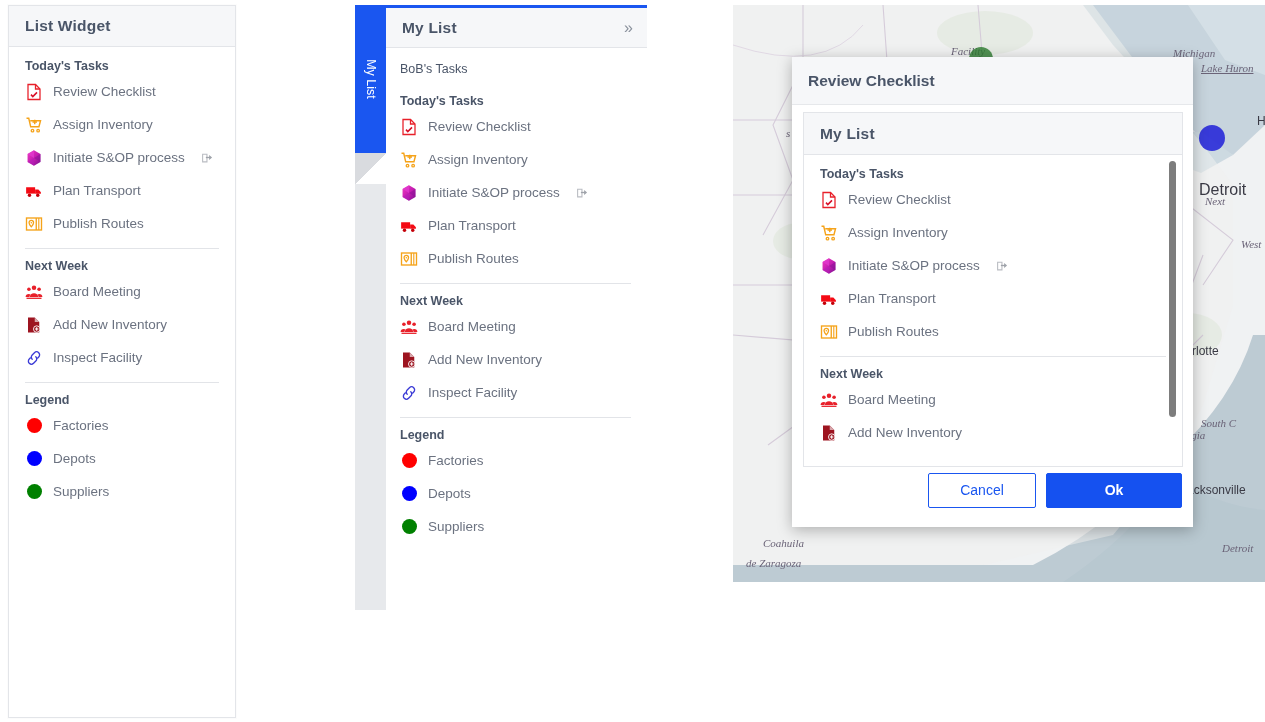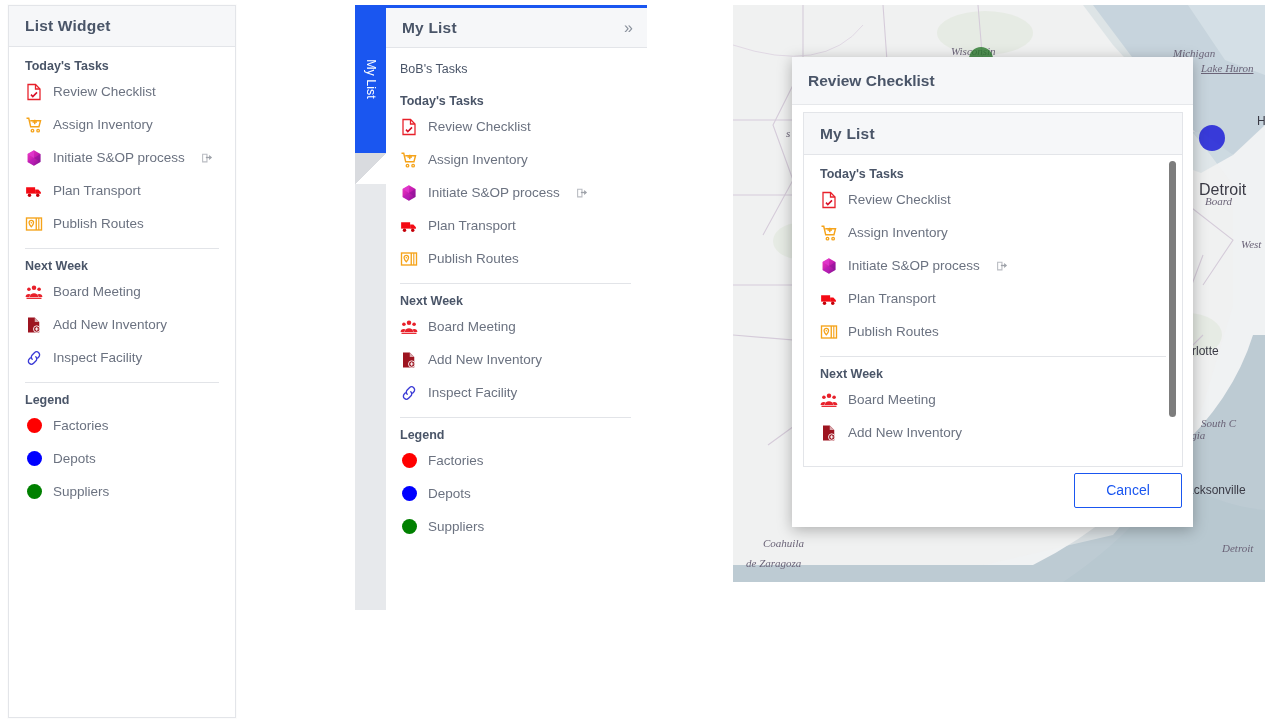--- a/index.html
+++ b/index.html
@@ -541,24 +541,24 @@
       <g stroke="#c4b2cb" stroke-width="1" fill="none" opacity=".8">
         <path d="M0 40 Q90 70 130 20"></path>
         <path d="M210 140 Q260 200 320 210"></path>
         <path d="M380 150 Q420 230 400 300"></path>
       </g>
 
       <rect x="0" y="0" width="532" height="577" fill="#ffffff" opacity="0.42"></rect>
     </svg>
 
     <div>
-        <div class="maplabel" style="left: 218px; top: 40px; font-size: 11px;">Wisconsin</div>
+        <div class="maplabel" style="left: 218px; top: 40px; font-size: 11px;">Facility</div>
         <div class="maplabel" style="left: 440px; top: 42px; font-size: 11px;">Michigan</div>
         <div class="maplabel" style="left: 468px; top: 57px; font-size: 11px; text-decoration: underline;">Lake Huron</div>
-        <div class="maplabel" style="left: 472px; top: 190px; font-size: 11px;">Board</div>
+        <div class="maplabel" style="left: 472px; top: 190px; font-size: 11px;">Next</div>
         <div class="maplabel" style="left: 508px; top: 233px; font-size: 11px;">West</div>
         <div class="maplabel" style="left: 468px; top: 412px; font-size: 11px;">South C</div>
         <div class="maplabel" style="left: 444px; top: 424px; font-size: 11px;">eorgia</div>
         <div class="maplabel" style="left: 427px; top: 410px; font-size: 11px;">a</div>
         <div class="maplabel" style="left: 489px; top: 537px; font-size: 11px;">Detroit</div>
         <div class="maplabel" style="left: 30px; top: 532px; font-size: 11px;">Coahuila</div>
         <div class="maplabel" style="left: 13px; top: 552px; font-size: 11px;">de Zaragoza</div>
         <div class="maplabel" style="left: 53px; top: 122px; font-size: 11px;">s</div>
       </div>
     <div>
@@ -678,17 +678,18 @@
                   </svg>
                 </span>
                 <span class="lbl">Add New Inventory</span>
               </div>
             </div>
         </div>
         <div class="vscroll"></div>
       </div>
       <div class="mfooter">
         <button class="btn btn-cancel">Cancel</button>
+        <button class="btn btn-ok">Ok</button>
       </div>
     </div>
   </div>
 
 </div>
 
 </body></html>

